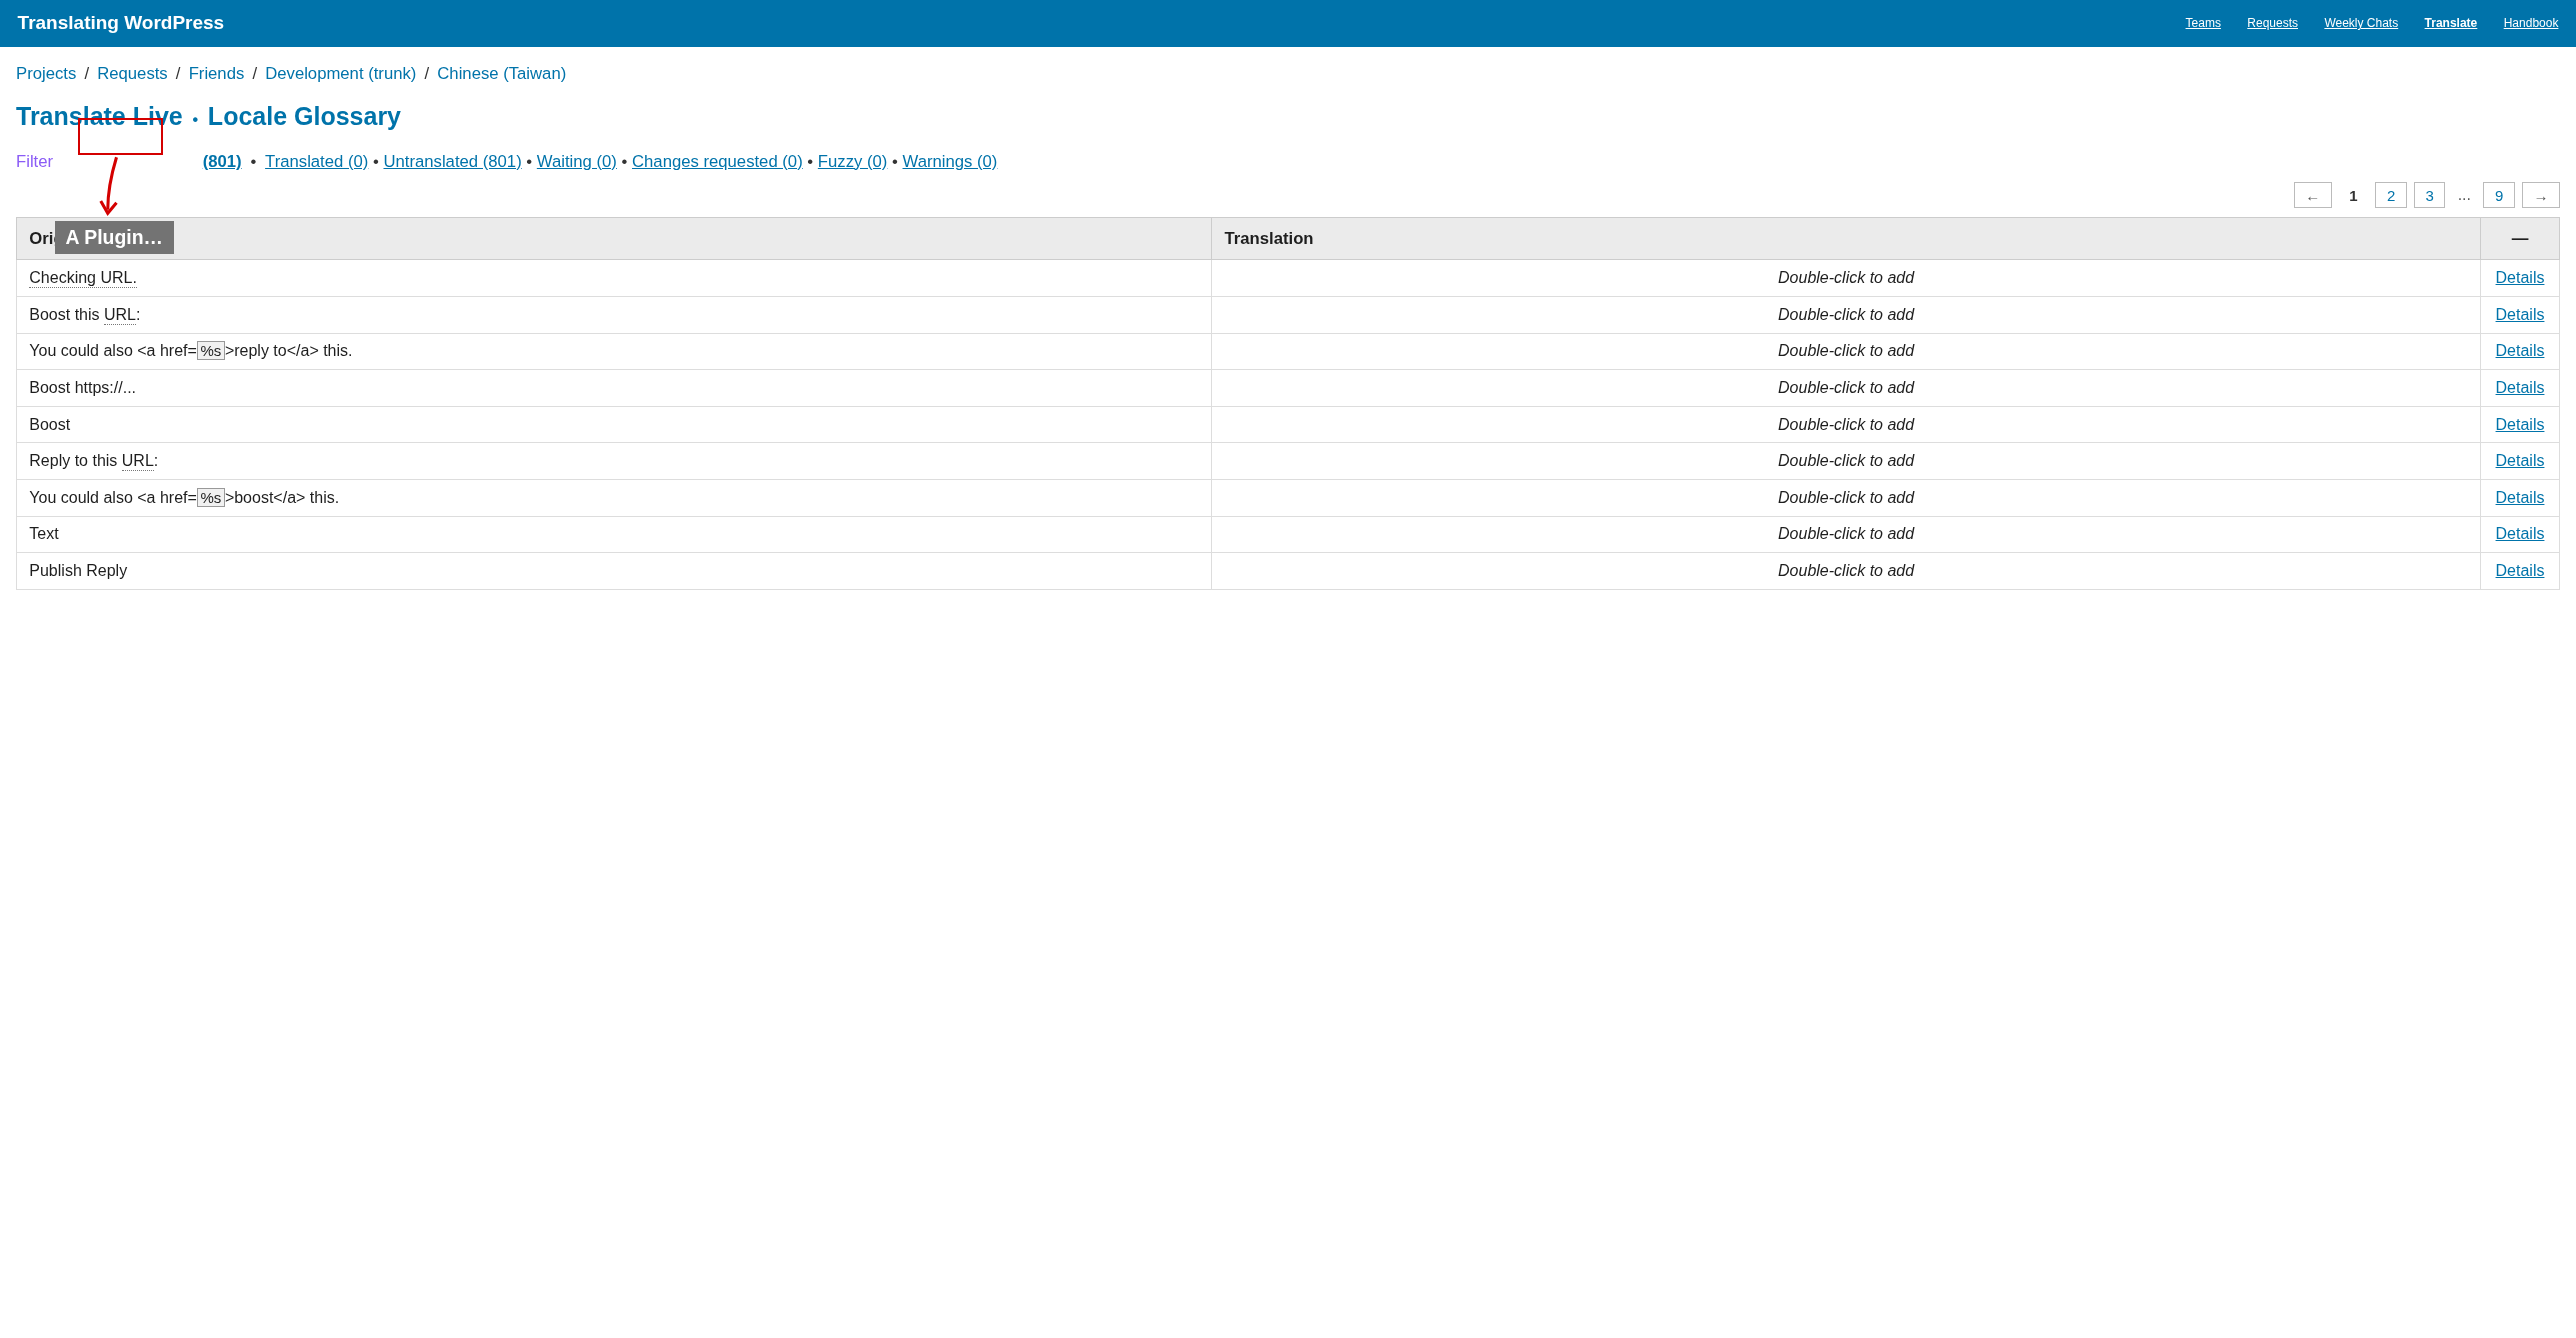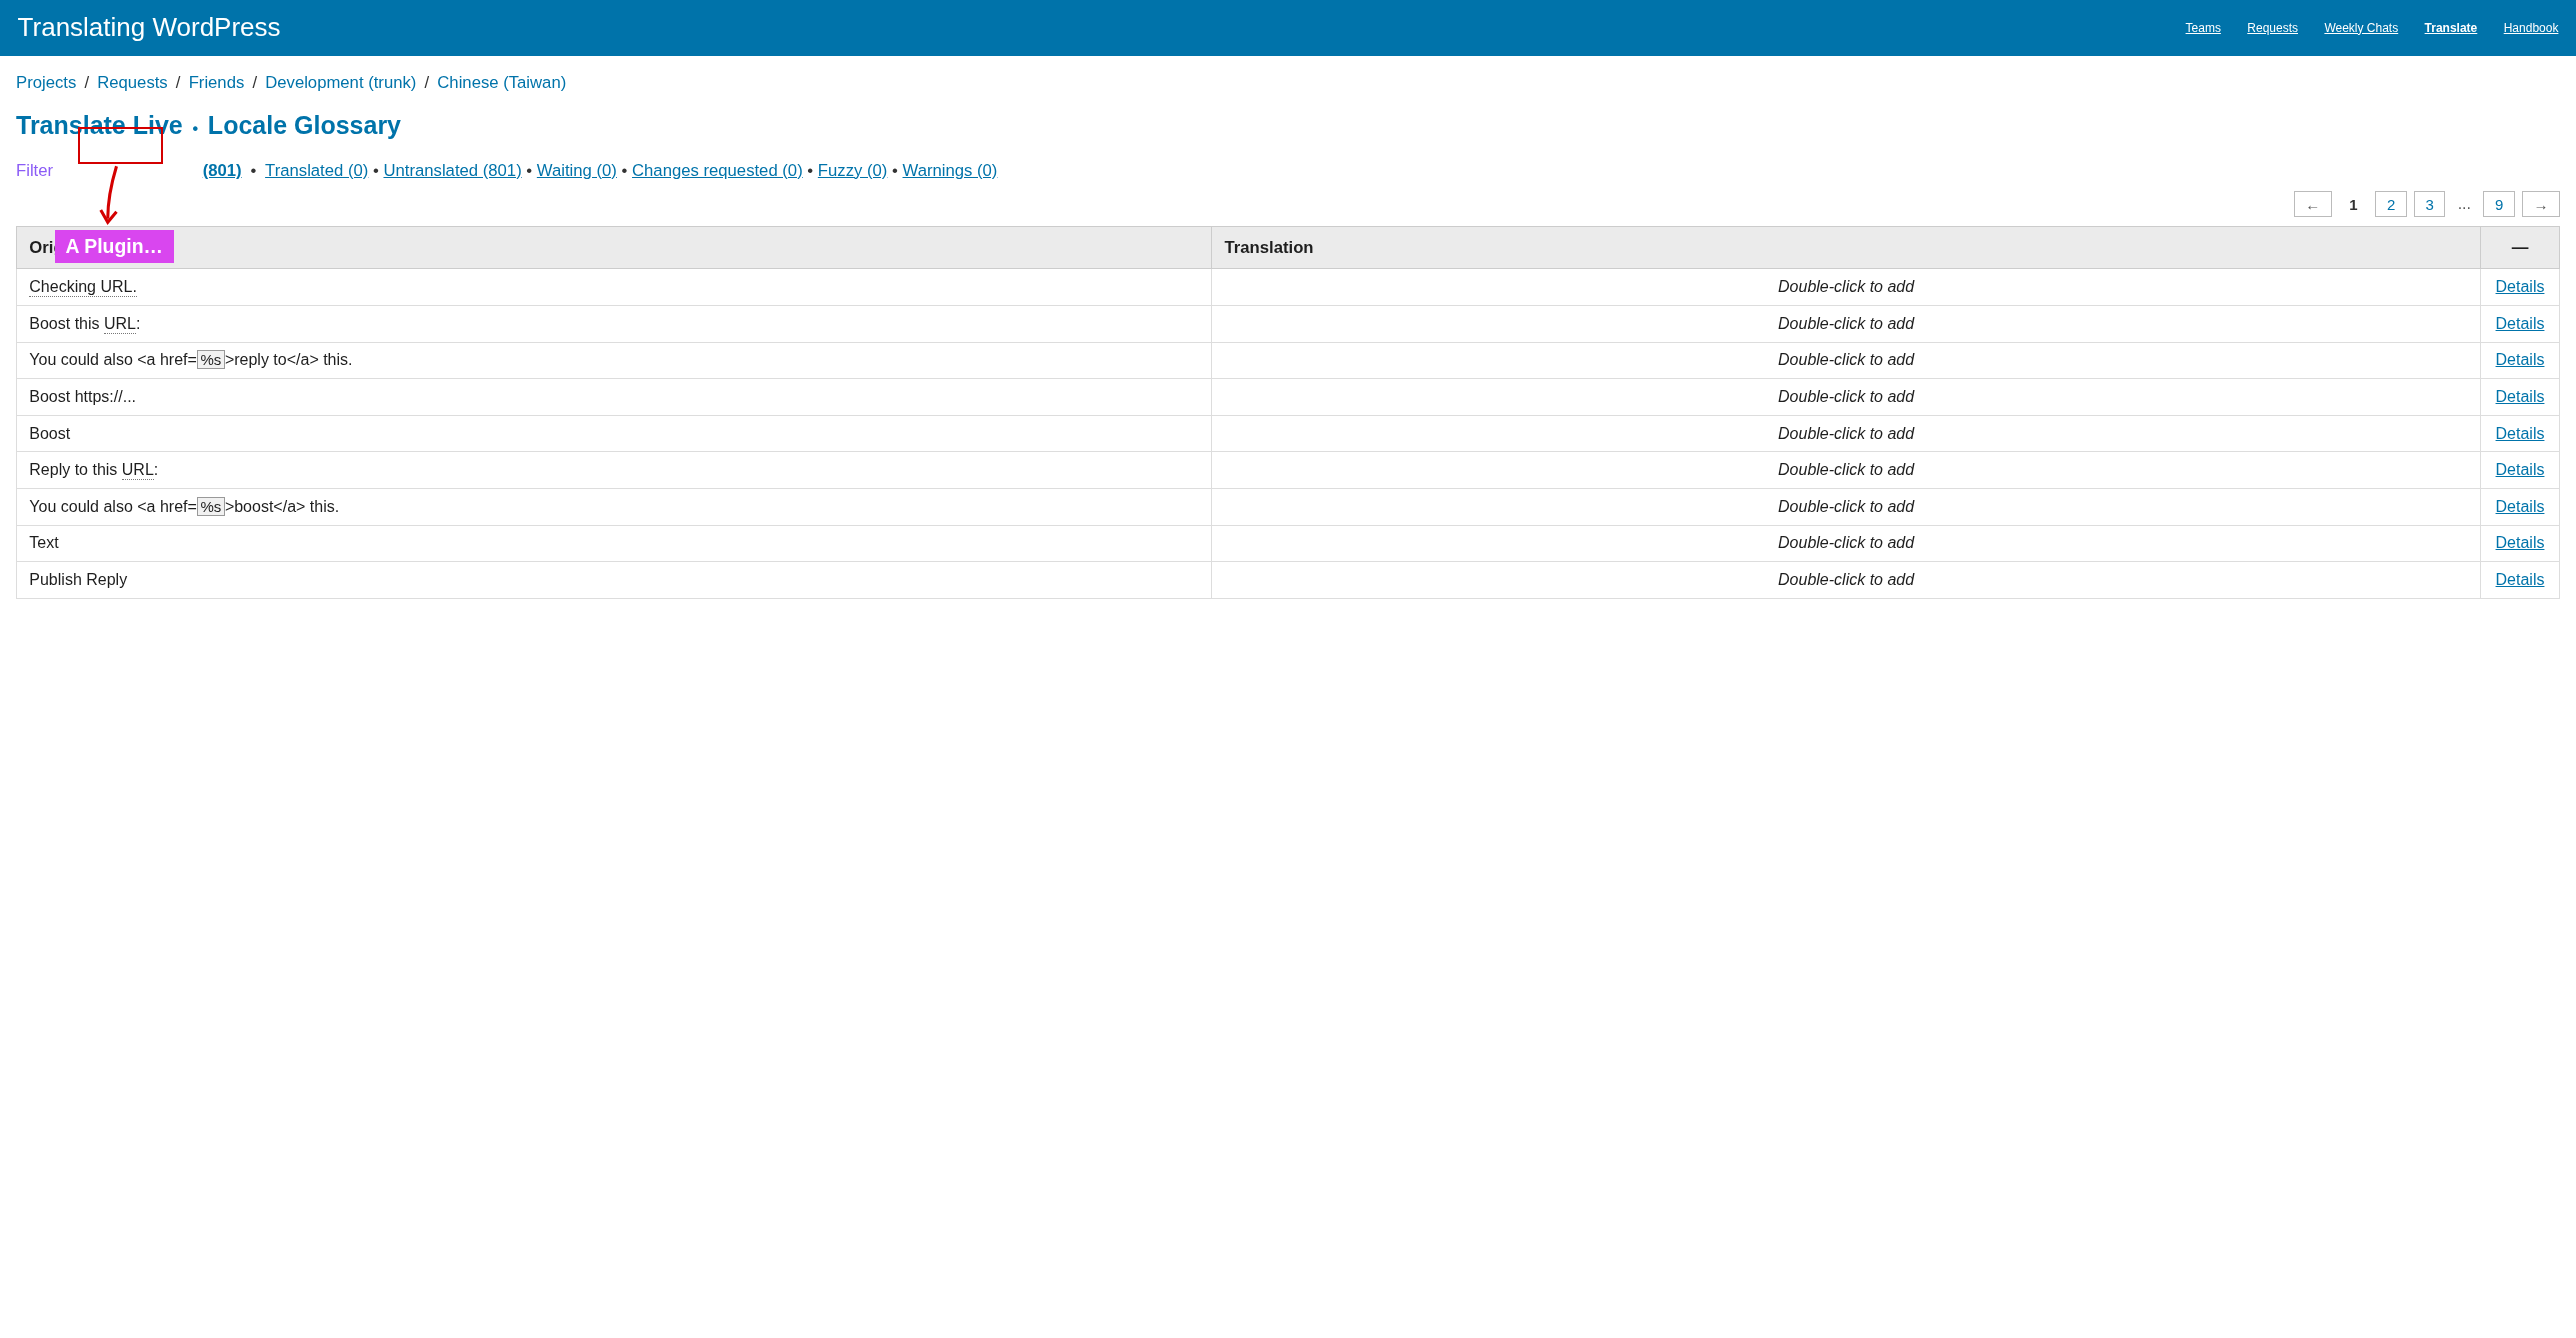--- a/index.html
+++ b/index.html
@@ -11,22 +11,22 @@
 }
 .header {
   background: #0073aa;
   color: #fff;
   display: flex;
   align-items: center;
   justify-content: space-between;
   padding: 12.3px 17.6px;
 }
 .site-title {
-  font-size: 26px;
-  font-weight: 400;
+  font-size: 19px;
+  font-weight: 700;
 }
 .main-nav { display: flex; gap: 26.4px; }
 .main-nav a { color: #fff; text-decoration: underline; font-size: 12px; cursor: pointer; }
 .main-nav a.active { font-weight: 700; }
 
 .content { padding: 8.8px 16px 0; }
 
 .breadcrumb { font-size: 16.7px; margin: 8.8px 0 17.6px; }
 .breadcrumb a { color: #0073aa; text-decoration: none; cursor: pointer; }
 .breadcrumb .sep { color: #333; padding: 0 3.5px; }
@@ -71,21 +71,21 @@
   pointer-events: none;
 }
 .annot-arrow {
   position: absolute;
   left: 99px; top: 108px;
   pointer-events: none;
 }
 .annot-label {
   position: absolute;
   left: 55px; top: 174px;
-  background: #d946ef; color: #fff;
+  background: #737373; color: #fff;
   padding: 5.3px 10.6px; font-size: 19.4px; font-weight: 600;
   pointer-events: none;
 }
 .status-suffix { text-decoration: underline; }
 </style>
 </head>
 <body>
 
 <div class="header">
   <div class="site-title">Translating WordPress</div>

